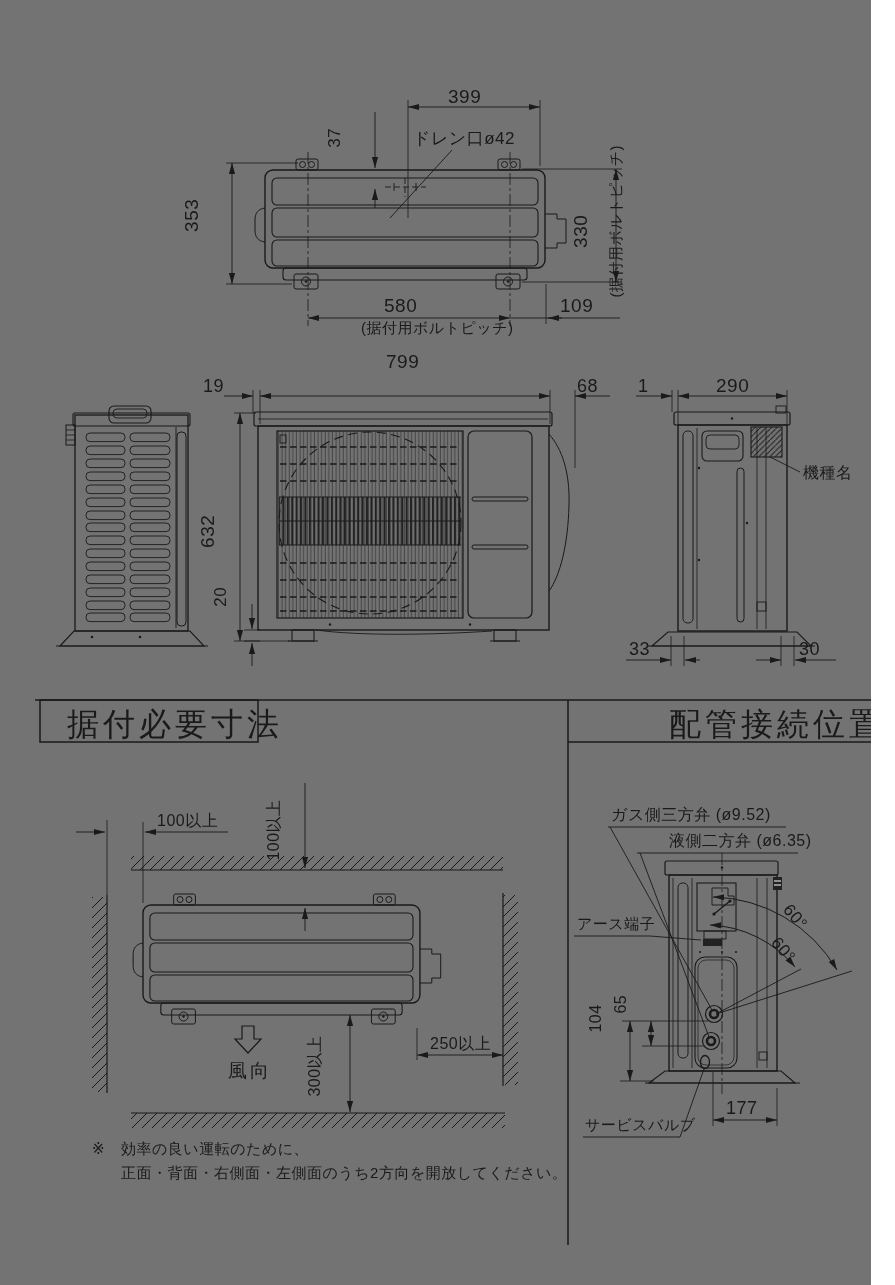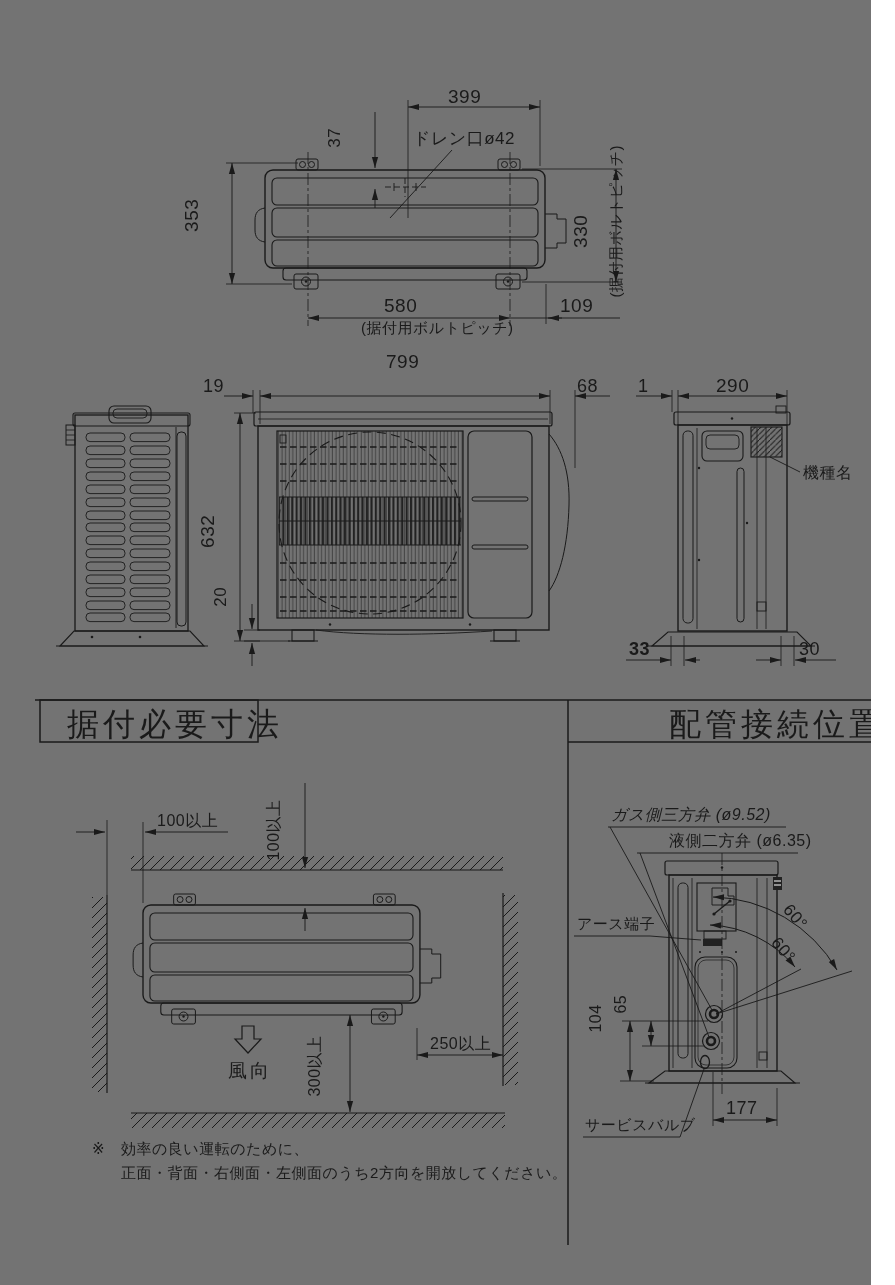--- a/index.html
+++ b/index.html
@@ -297,36 +297,36 @@
 
 <div class="lbl d18" style="left:203px;top:377px;">19</div>
 <div class="lbl d19" style="left:386px;top:352px;">799</div>
 <div class="lbl d18" style="left:577px;top:377px;">68</div>
 <div class="lbl d19 rot" style="left:219px;top:527px;">632</div>
 <div class="lbl d17 rot" style="left:231px;top:588px;">20</div>
 
 <div class="lbl d18" style="left:638px;top:377px;">1</div>
 <div class="lbl d19" style="left:716px;top:376px;">290</div>
 <div class="lbl d16" style="left:803px;top:464px;text-align:right;">機種名</div>
-<div class="lbl d18" style="left:629px;top:640px;font-weight:bold;">33</div>
+<div class="lbl d18" style="left:629px;top:640px;">33</div>
 <div class="lbl d18" style="left:799px;top:640px;">30</div>
 
 <div class="lbl ttl" style="left:67px;top:707px;">据付必要寸法</div>
 <div class="lbl ttl" style="left:633px;top:707px;margin-left:36px;">配管接続位置</div>
 
 <div class="lbl d16" style="left:157px;top:812px;">100以上</div>
 <div class="lbl d16 rot" style="left:283px;top:843px;">100以上</div>
 <div class="lbl d16 rot" style="left:324px;top:1079px;">300以上</div>
 <div class="lbl d16" style="left:430px;top:1035px;">250以上</div>
 <div class="lbl d19" style="left:228px;top:1061px;letter-spacing:3px;">風向</div>
 <div class="lbl d15" style="left:92px;top:1141px;">※</div>
 <div class="lbl d15" style="left:121px;top:1141px;">効率の良い運転のために、</div>
 <div class="lbl d15" style="left:121px;top:1165px;">正面・背面・右側面・左側面のうち2方向を開放してください。</div>
 
-<div class="lbl d16" style="left:611px;top:806px;font-style:italic;">ガス側三方弁 (ø9.52)</div>
+<div class="lbl d16" style="left:611px;top:806px;">ガス側三方弁 (ø9.52)</div>
 <div class="lbl d16" style="left:641px;top:832px;margin-left:28px;">液側二方弁 (ø6.35)</div>
 <div class="lbl d15" style="left:577px;top:916px;">アース端子</div>
 <div class="lbl d15" style="left:585px;top:1117px;">サービスバルブ</div>
 <div class="lbl d17 rot50" style="left:793px;top:901px;">60°</div>
 <div class="lbl d17 rot50" style="left:781px;top:934px;">60°</div>
 <div class="lbl d16 rot" style="left:605px;top:1015px;">104</div>
 <div class="lbl d16 rot" style="left:630px;top:996px;">65</div>
 <div class="lbl d18" style="left:726px;top:1099px;text-align:center;">177</div>
 
 </div>

